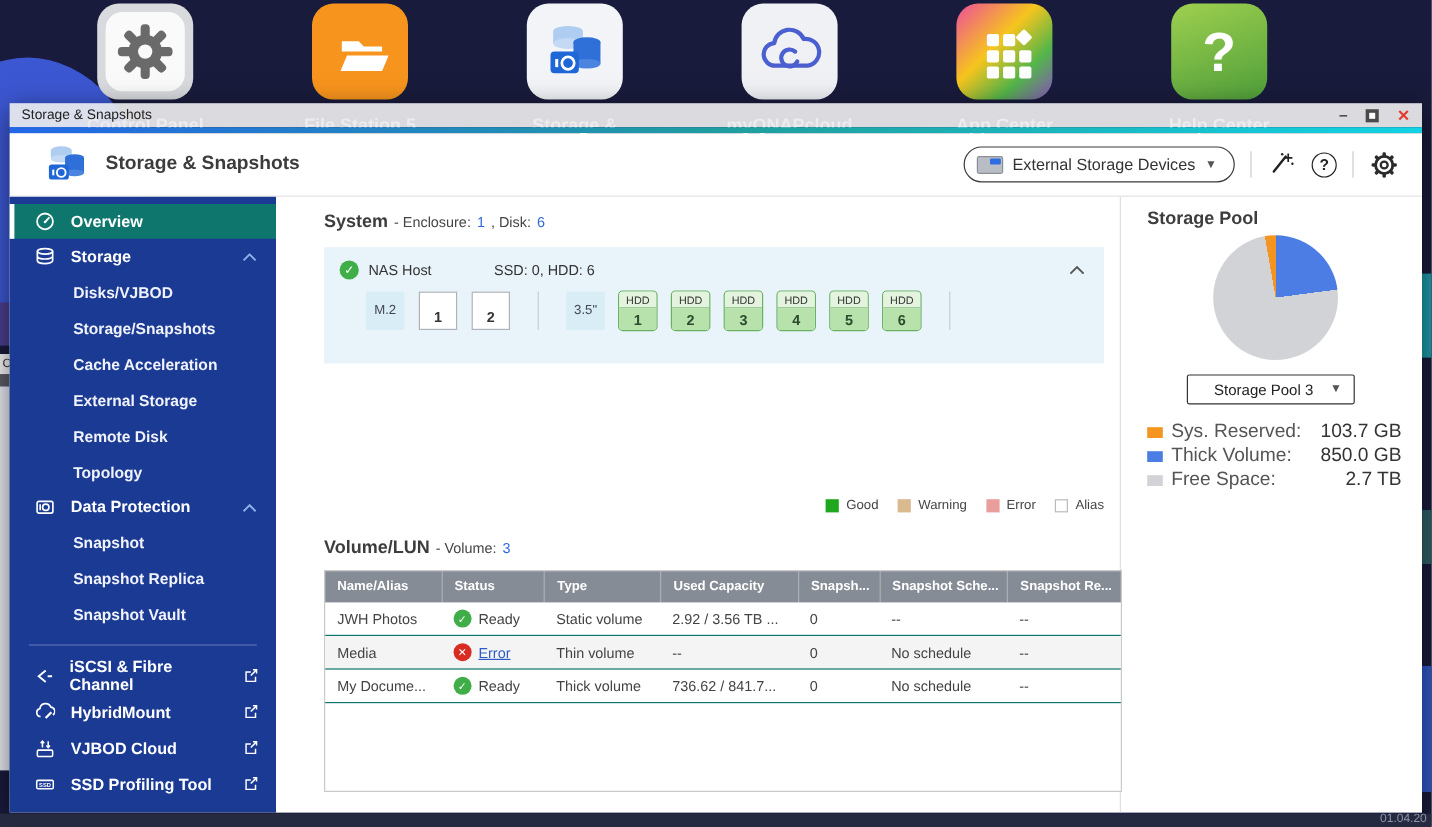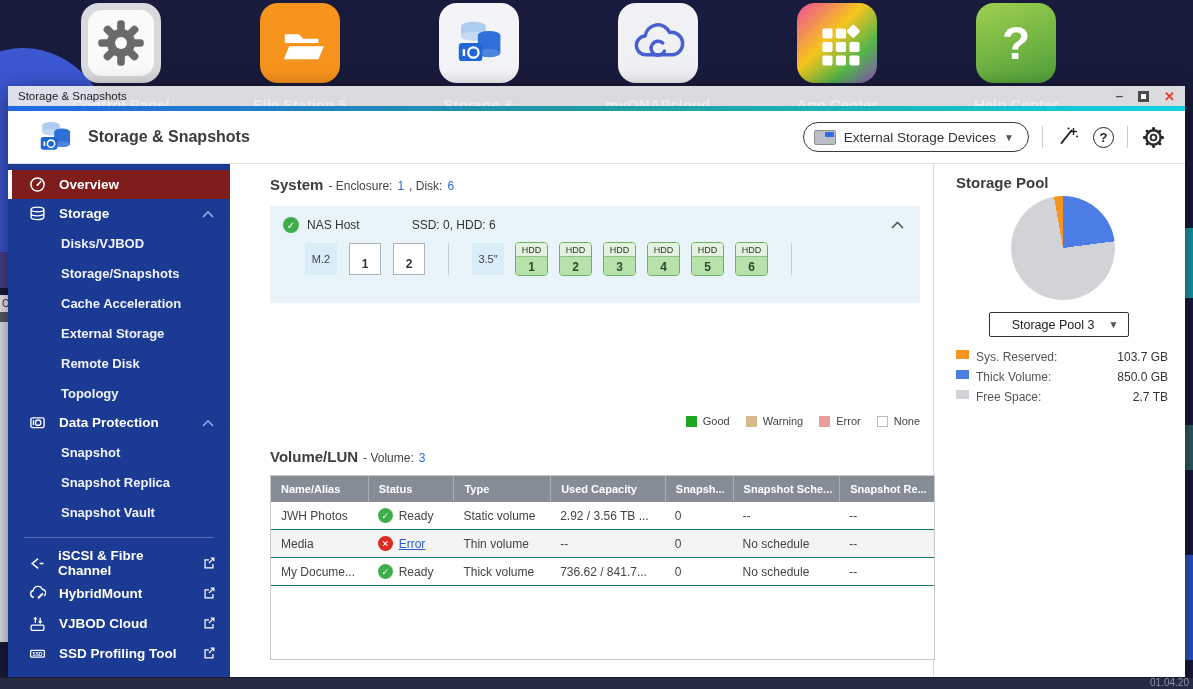--- a/index.html
+++ b/index.html
@@ -51,21 +51,21 @@
   .drive-ic:before { content:""; position:absolute; right:1px; top:1px; width:9px; height:5px; background:#2e6ce0; border-radius:1px; }
   .hdivider { width:1px; height:22px; background:#ccc; }
   .hicon { display:flex; align-items:center; justify-content:center; width:24px; height:24px; }
   .helpcirc { width:21px; height:21px; border:1.8px solid #222; border-radius:50%; color:#222; font-size:13px; font-weight:bold; display:flex; align-items:center; justify-content:center; }
 
   .wbody { display:flex; height:513px; background:#fff; }
 
   
   .sidebar { width:222px; background:#1b3a94; padding-top:6px; flex:none; color:#fff; }
   .side-item { height:29px; display:flex; align-items:center; padding-left:20px; gap:13px; font-size:13.5px; font-weight:bold; position:relative; cursor:pointer; }
-  .side-item.selected { background:#7f1d1d; }
+  .side-item.selected { background:#0f766e; }
   .side-item.selected:before { content:""; position:absolute; left:0; top:0; bottom:0; width:4px; background:#fff; }
   .side-sub { height:30px; display:flex; align-items:center; padding-left:53px; font-size:13px; font-weight:bold; color:#f0f3fb; cursor:pointer; }
   .chev { margin-left:auto; margin-right:16px; }
   .side-div { height:1px; background:rgba(255,255,255,.28); margin:10px 16px; }
   .side-link { height:30px; display:flex; align-items:center; padding-left:20px; gap:13px; font-size:13.5px; font-weight:bold; cursor:pointer; }
   .side-link .ext { margin-left:auto; margin-right:14px; display:flex; }
   .sicon { width:18px; display:flex; justify-content:center; }
 
   
   .main { flex:1; background:#fff; padding:12px 13px 0 40px; position:relative; min-width:0; }
@@ -107,21 +107,21 @@
   .st-ok { width:15px; height:15px; border-radius:50%; background:#3fae49; color:#fff; font-size:9px; display:flex; align-items:center; justify-content:center; }
   .st-err { width:15px; height:15px; border-radius:50%; background:#d92b21; color:#fff; font-size:9px; display:flex; align-items:center; justify-content:center; }
   .errlink { color:#2d5cc8; text-decoration:underline; cursor:pointer; }
 
   
   .rightpanel { width:252px; flex:none; border-left:1px solid #d8d8d8; padding:10px 17px 0 22px; background:#fff; }
   .pie { width:104px; height:104px; border-radius:50%; margin:5px 0 0 55px; background:#d2d3d6; }
   .pooldrop { margin:12px 0 0 33px; width:140px; height:25px; border:1.5px solid #333; border-radius:2px; background:#fff; display:flex; align-items:center; justify-content:center; gap:14px; font-size:12.5px; color:#222; cursor:pointer;padding-left:12px; }
   .pooldrop .caret { font-size:10px; color:#555; }
   .plegend { margin-top:13px; }
-  .plrow { display:flex; height:20px; font-size:12px; }
+  .plrow { display:flex; align-items:center; height:20px; font-size:16px; }
   .plrow .psw { width:13px; height:9px; margin-right:7px; }
   .plrow .plab { color:#555; }
   .plrow .pval { margin-left:auto; color:#333; }
 </style>
 </head>
 <body>
 
 <div class="desktop">
   <div class="blob"></div>
   <div class="corner-purple"></div>
@@ -467,21 +467,21 @@
           <span class="dleg-item">
               <span class="sw" style="background: rgb(217, 185, 142);"></span>
               <span>Warning</span>
             </span>
           <span class="dleg-item">
               <span class="sw" style="background: rgb(234, 157, 157);"></span>
               <span>Error</span>
             </span>
           <span class="dleg-item">
               <span class="sw none"></span>
-              <span>None</span>
+              <span>Alias</span>
             </span>
         </div>
 
         <div class="sect-line voltitle">
           <span class="sect-title">Volume/LUN</span>
           <span class="sect-sub">- Volume:</span>
           <span class="sect-sub blue">3</span>
         </div>
 
         <div class="vtable">

